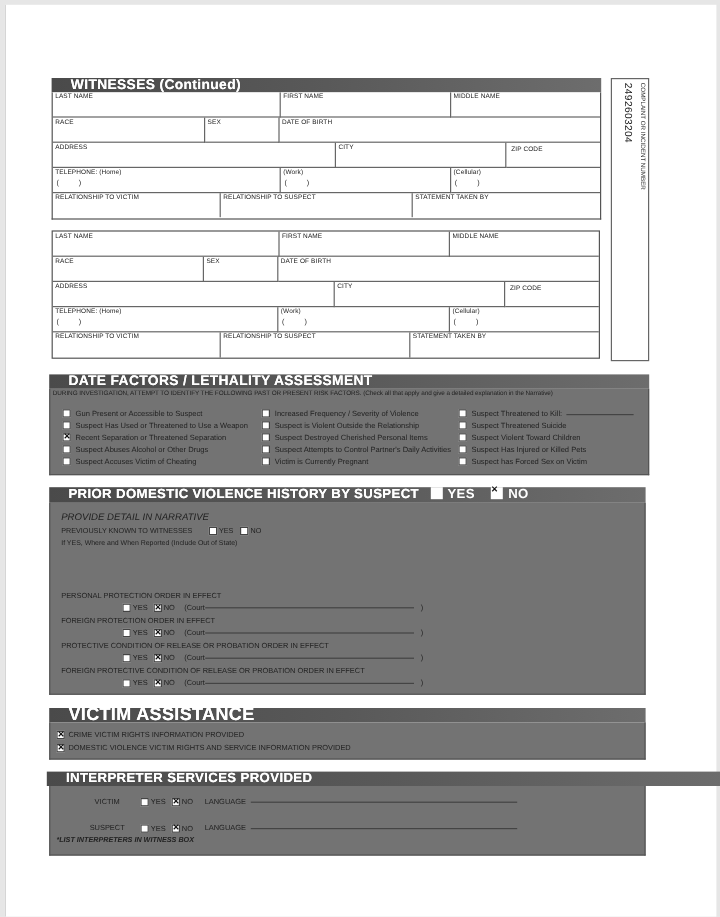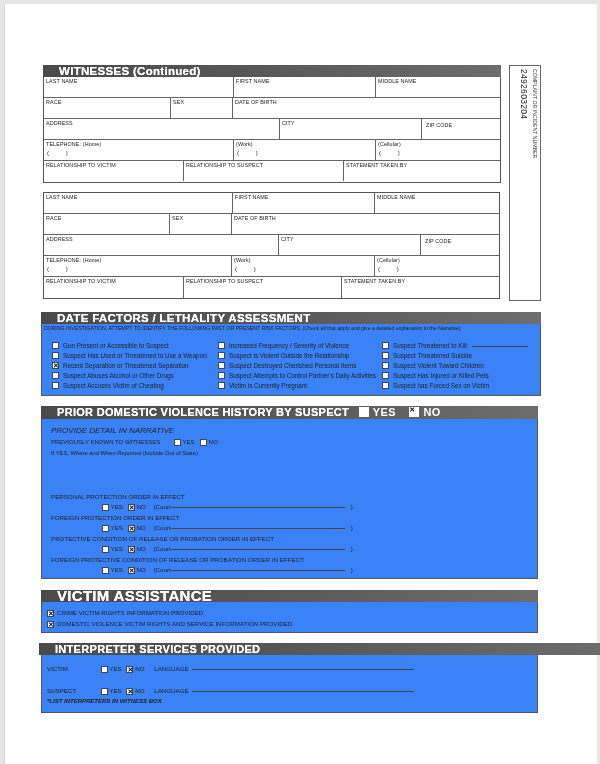--- a/index.html
+++ b/index.html
@@ -8,21 +8,21 @@
   .page { position: absolute; left: 4px; top: 4px; width: 593px; height: 760px; background: #fff; border-left: 1px solid #d5d5d5; }
   .hdr {
     position: absolute; height: 12px; background: linear-gradient(90deg,#4a4a4a 0%, #595959 50%, #6d6d6d 100%);
     color: #fff; font-weight: bold; font-size: 11.5px; line-height: 12px; padding-left: 16px; letter-spacing: 0.3px;
   }
   .hdr span.t { text-shadow: 0 0 0.5px #fff; }
   .tbl { position: absolute; border: 1px solid #555; background: #fff; }
   .cell { position: absolute; border-right: 1px solid #666; border-bottom: 1px solid #666; }
   .lbl { position: absolute; left: 2px; top: 1px; font-size: 5.4px; color: #222; white-space: nowrap; letter-spacing: 0.1px; }
   .paren { position: absolute; left: 3px; top: 10px; font-size: 6px; color: #222; white-space: pre; }
-  .box { position: absolute; border: 1px solid #555; background: #3b82f6; }
+  .box { position: absolute; border: 1px solid #555; background: #737373; text-align: center; }
   .cb { display: inline-block; width: 7px; height: 7px; border: 1px solid #444; vertical-align: middle; position: relative; background: #fff; }
   .cb.checked::after { content: "✕"; position: absolute; left: 0px; top: -2px; font-size: 7px; line-height: 9px; color: #111; font-weight: bold; }
   .rf-item { position: absolute; font-size: 6.3px; white-space: nowrap; color: #222; }
   .rf-item .cb { margin-right: 4px; margin-top: -1px; }
   .txt { position: absolute; font-size: 6.3px; white-space: nowrap; color: #222; }
   .line { display: inline-block; border-bottom: 1px solid #444; height: 1px; vertical-align: middle; }
   .side { position: absolute; border: 1px solid #666; background: #fff; }
   .vert { position: absolute; transform: rotate(90deg); transform-origin: left top; white-space: nowrap; }
 </style>
 </head>

